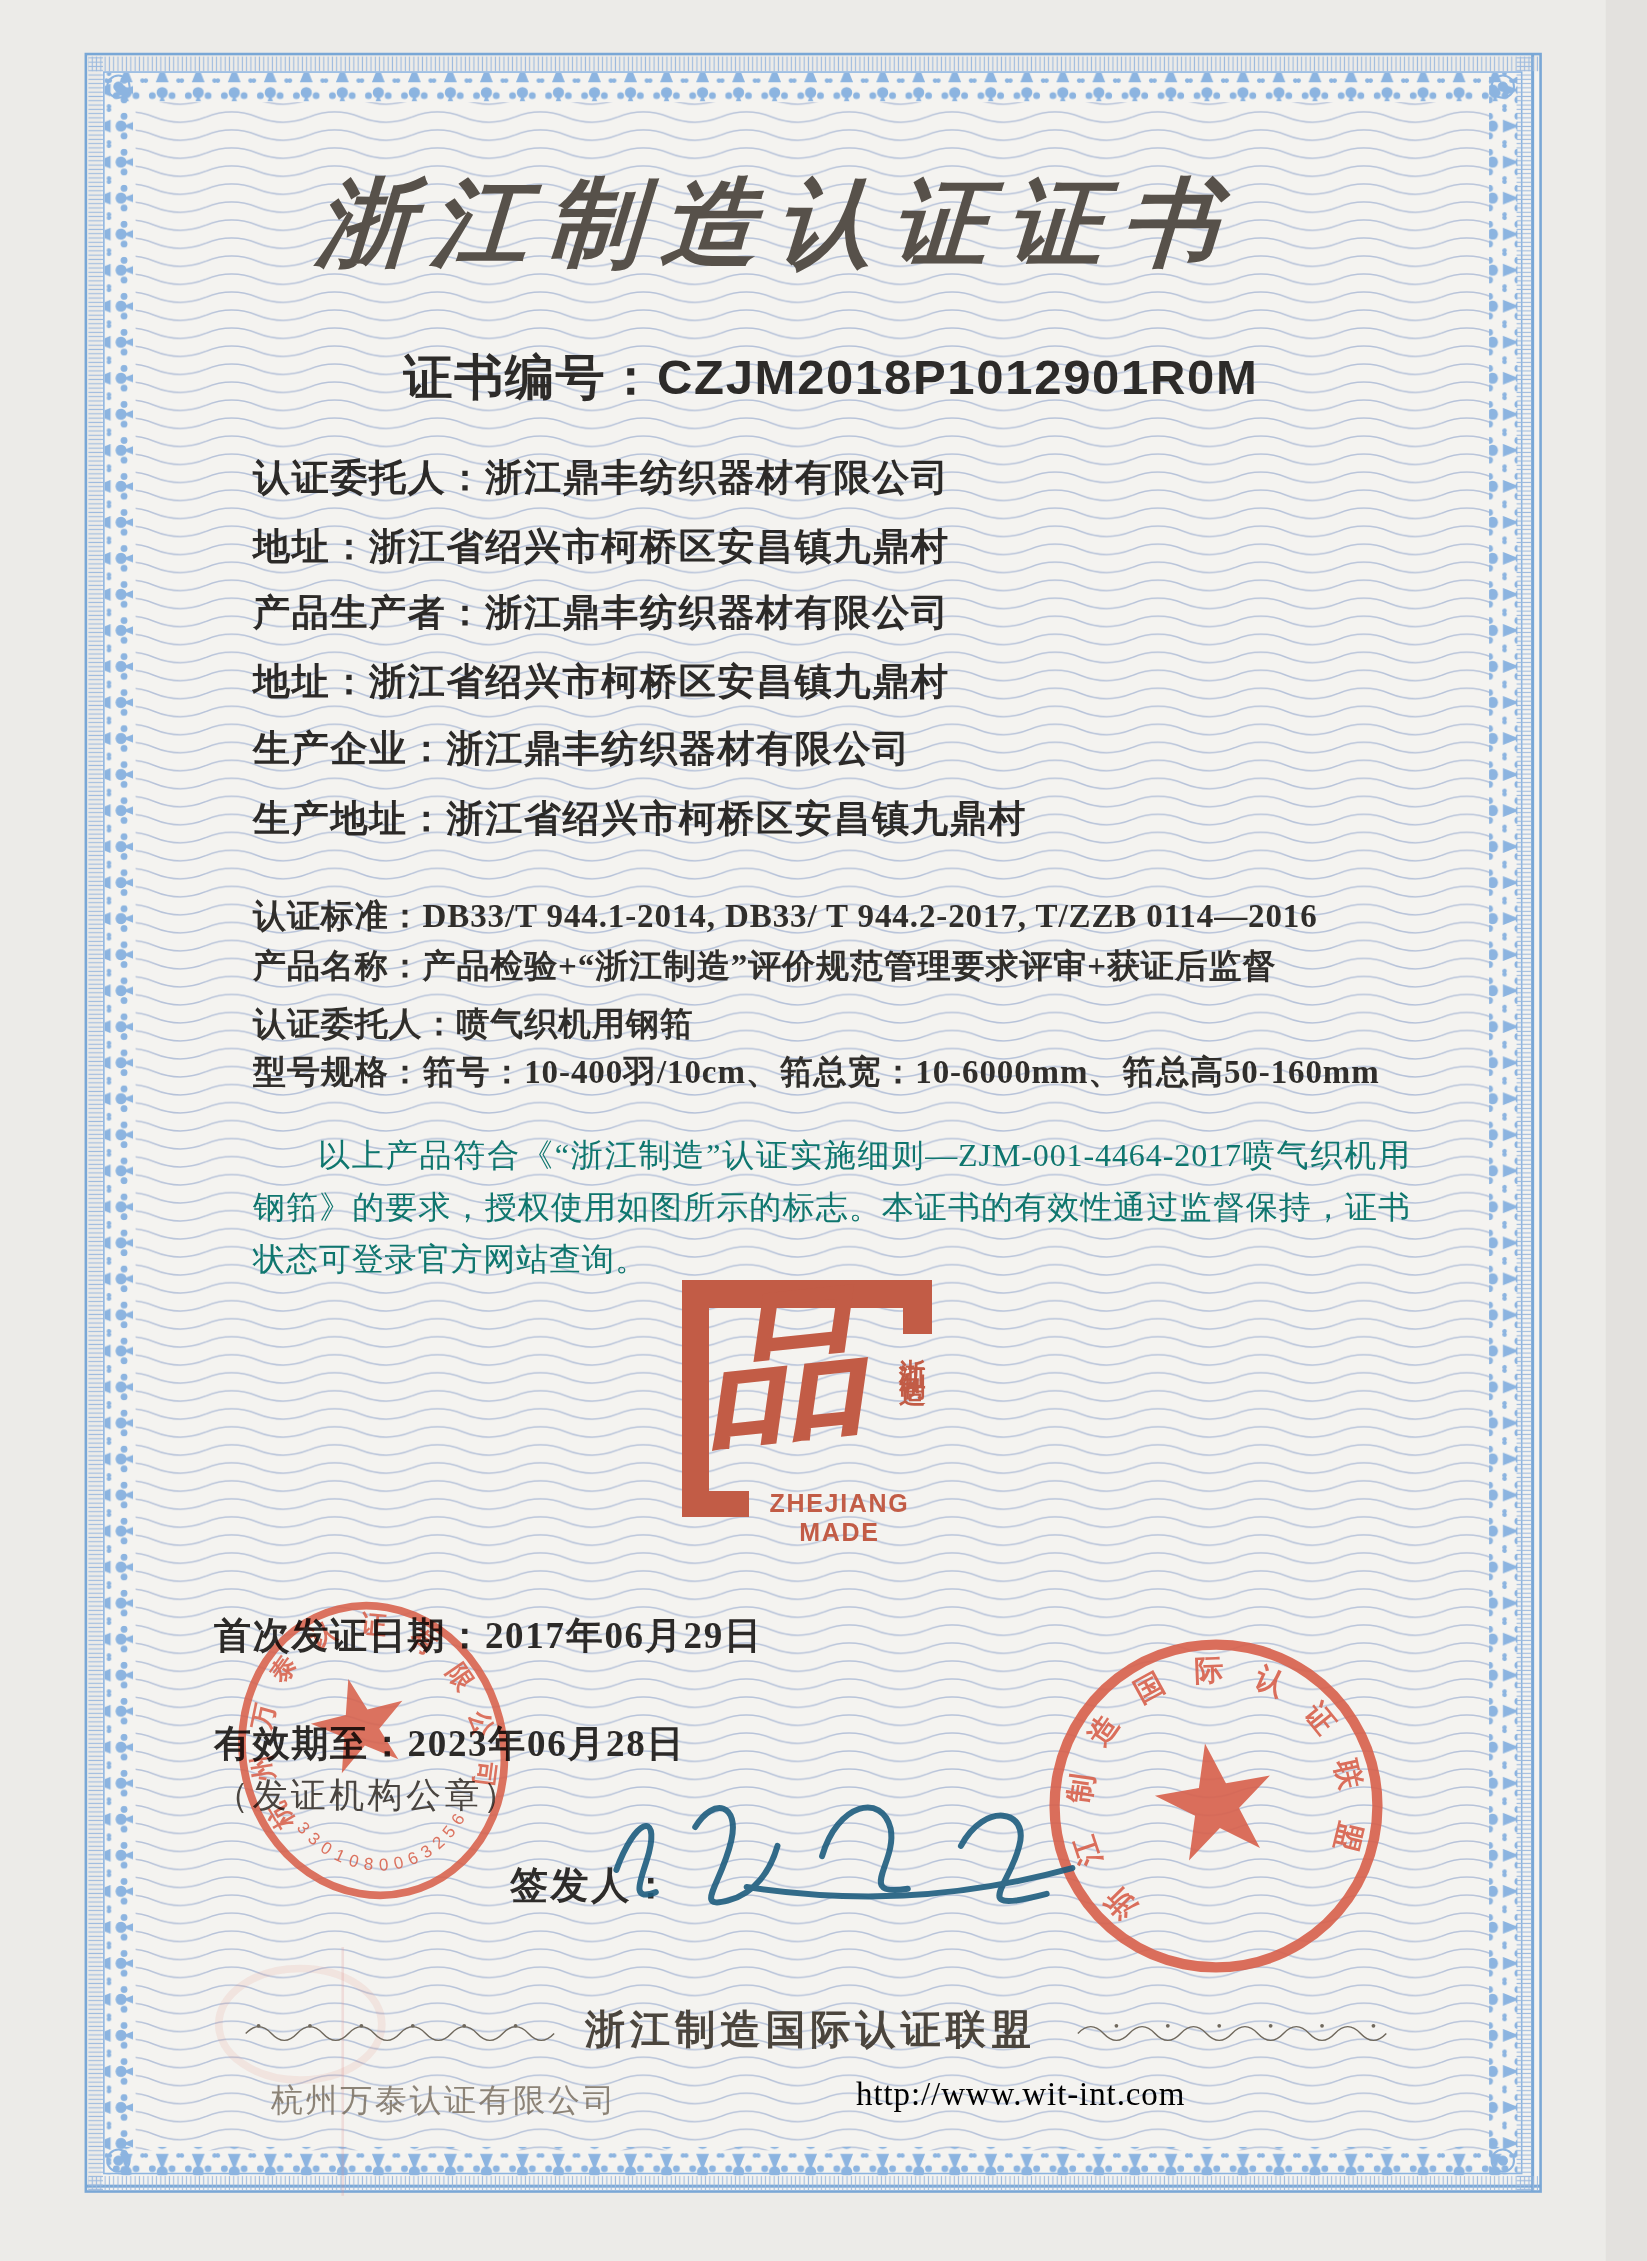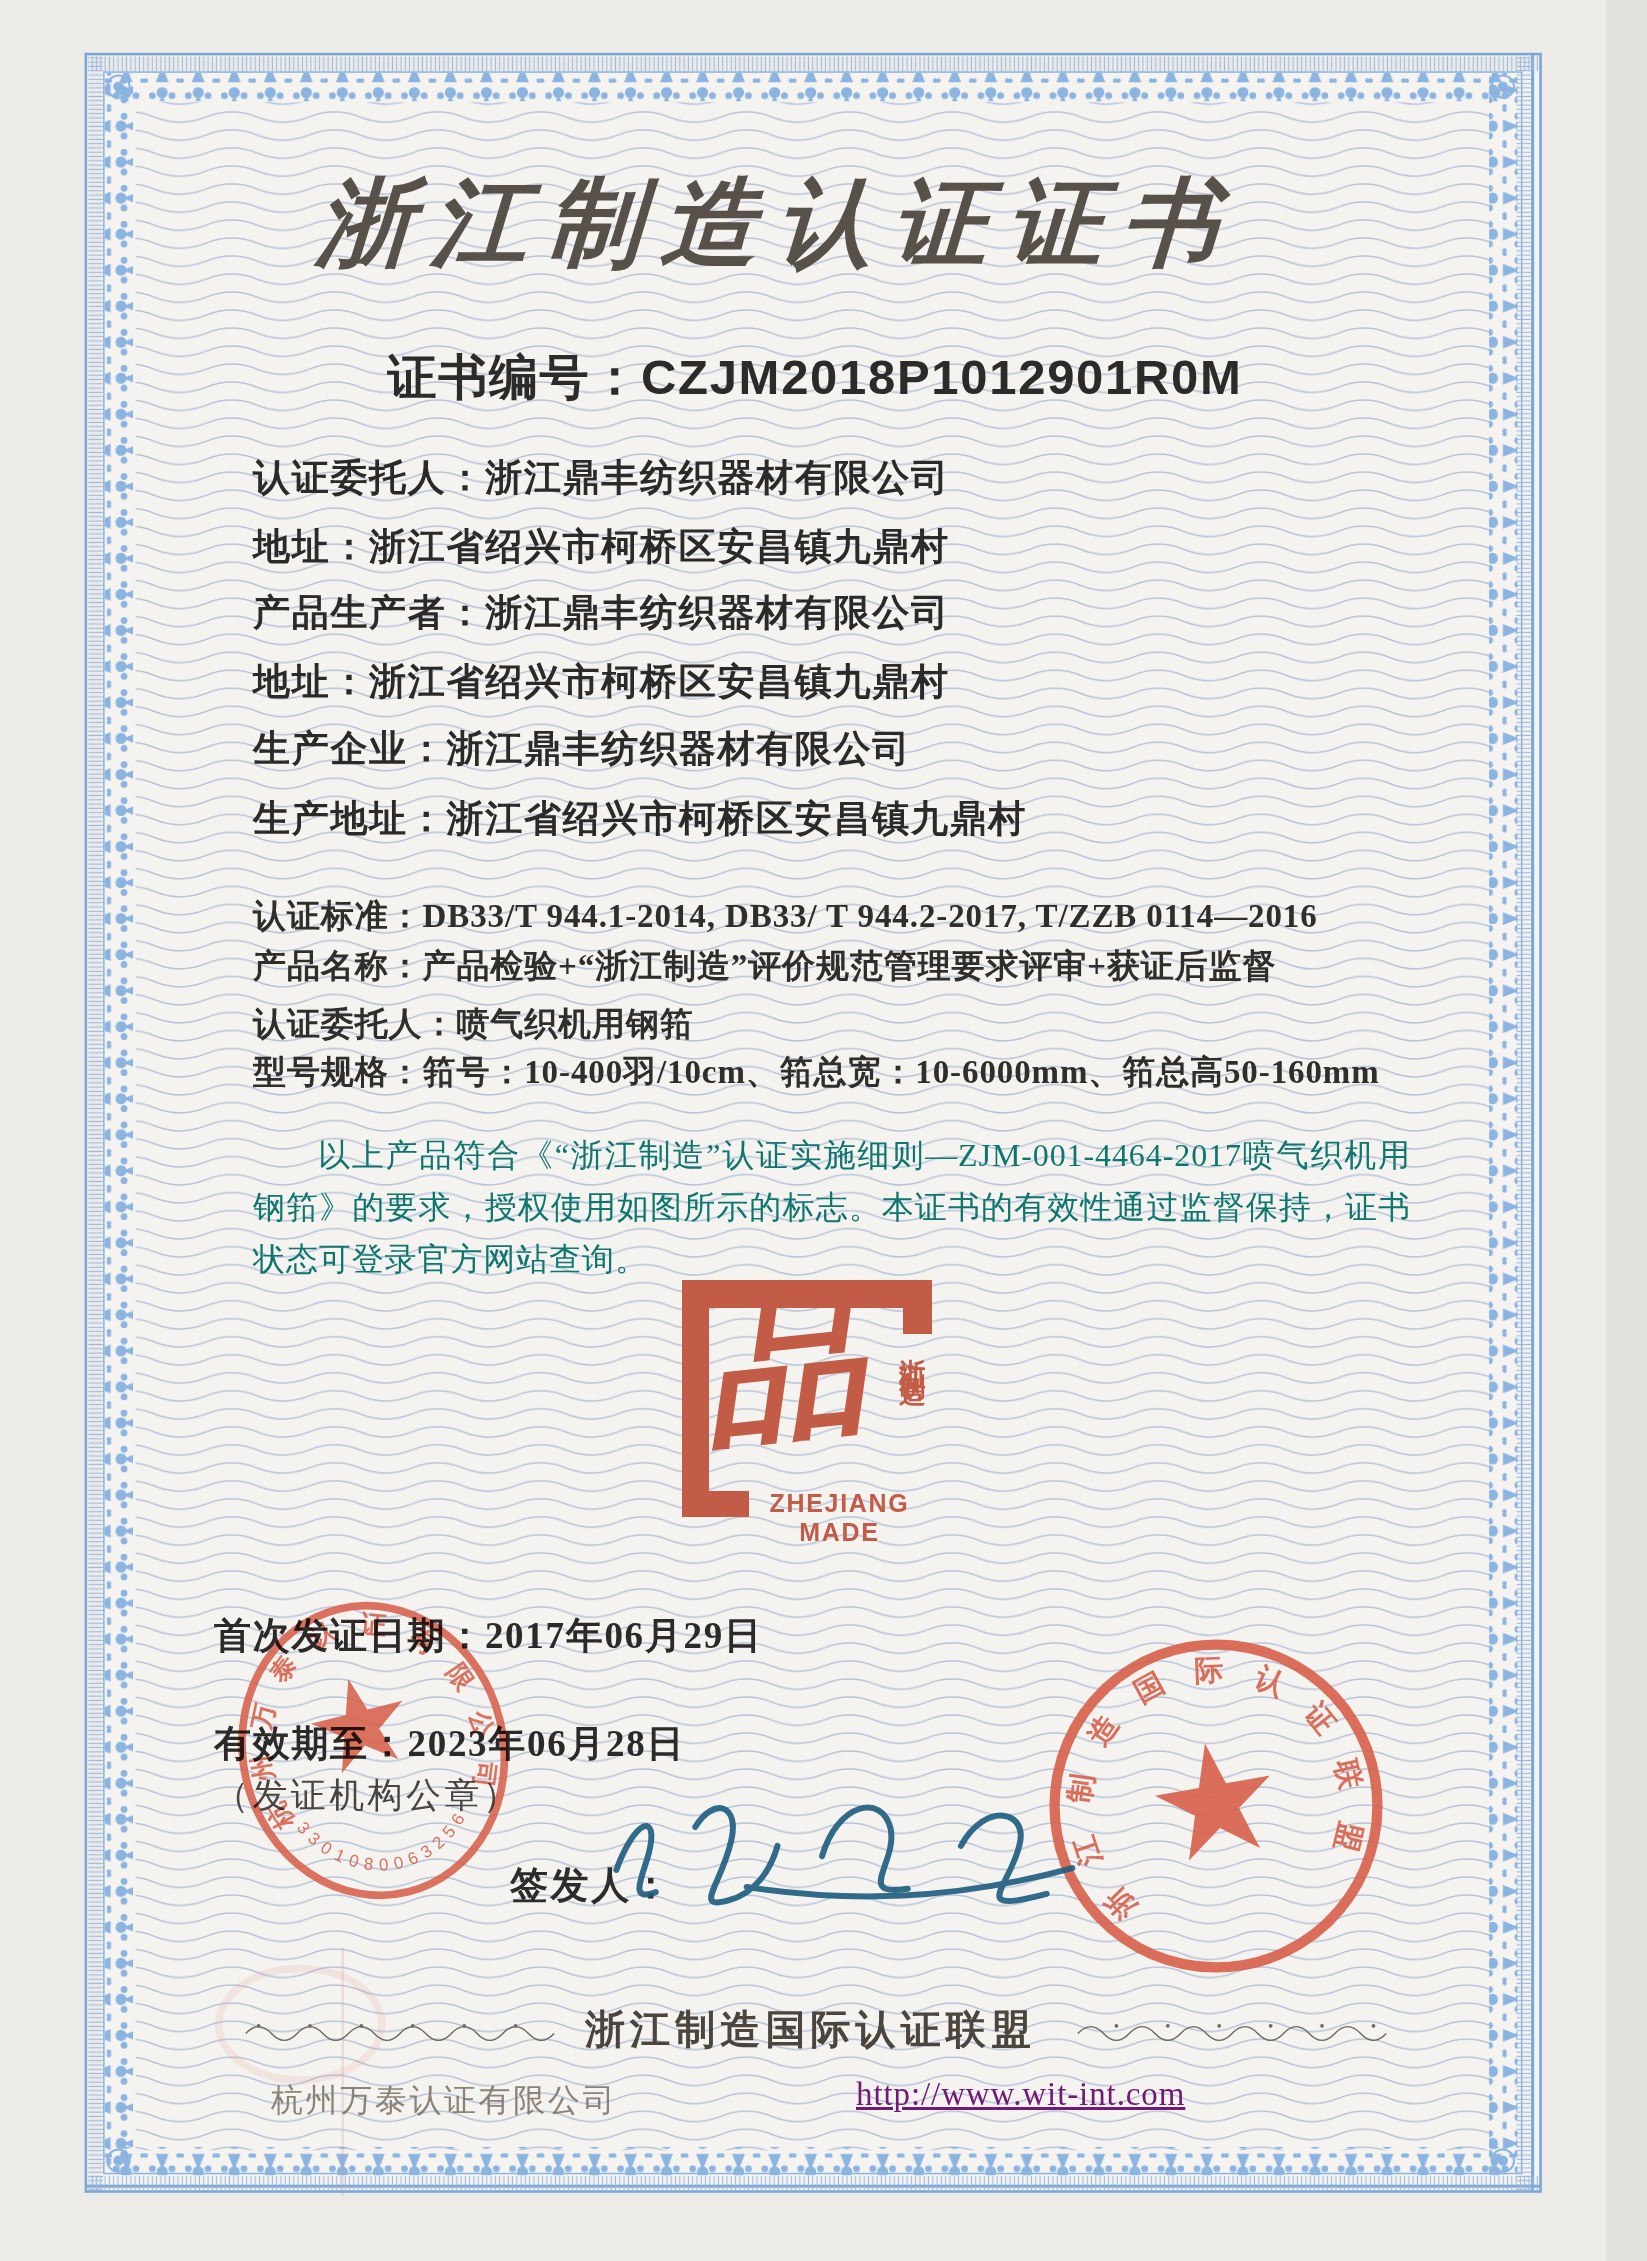--- a/index.html
+++ b/index.html
@@ -17,21 +17,21 @@
   .title{
     left:0;top:160px;width:1553px;text-align:center;
     font-family:"DejaVu Serif","Liberation Serif",serif;
     font-style:italic;font-weight:bold;
     font-size:96px;letter-spacing:19px;color:#57514a;
     transform:skewX(-3deg);
   }
   .cert-no{
     left:0;top:345px;width:1630px;text-align:center;
     font-family:"Liberation Sans","DejaVu Sans",sans-serif;
-    font-weight:bold;font-size:49px;letter-spacing:1.7px;color:#2d2b29;
+    font-weight:bold;font-size:49px;letter-spacing:1.7px;color:#2d2b29;padding-left:16px;
   }
   .field-line{
     left:253px;font-size:37px;font-weight:bold;letter-spacing:1.7px;
     color:#2c2a28;white-space:nowrap;
   }
   .spec-line{
     left:253px;font-size:33px;font-weight:bold;letter-spacing:0.9px;
     color:#302e2b;white-space:nowrap;
   }
   .statement{
@@ -69,21 +69,21 @@
   .seal{mix-blend-mode:multiply;z-index:2;}
   .signature{z-index:3;}
   .footer-title{
     left:0;top:2002px;width:1621px;text-align:center;
     font-size:40px;font-weight:bold;letter-spacing:5.1px;color:#4b453d;
   }
   .footer-issuer{
     left:271px;top:2079px;font-size:32px;letter-spacing:2.6px;color:#7a6f61;opacity:.85;
   }
   .footer-url{
-    left:856px;top:2076px;font-size:33px;letter-spacing:0.9px;color:#701a75;text-decoration:underline;
+    left:856px;top:2076px;font-size:33px;letter-spacing:0.9px;color:#000000;
   }
 </style>
 </head>
 <body>
 
 <div class="page">
 
   <svg class="bg-svg" width="1647" height="2261" viewBox="0 0 1920 2636">
     <defs>
       <pattern id="wave" width="120" height="21" patternUnits="userSpaceOnUse">

